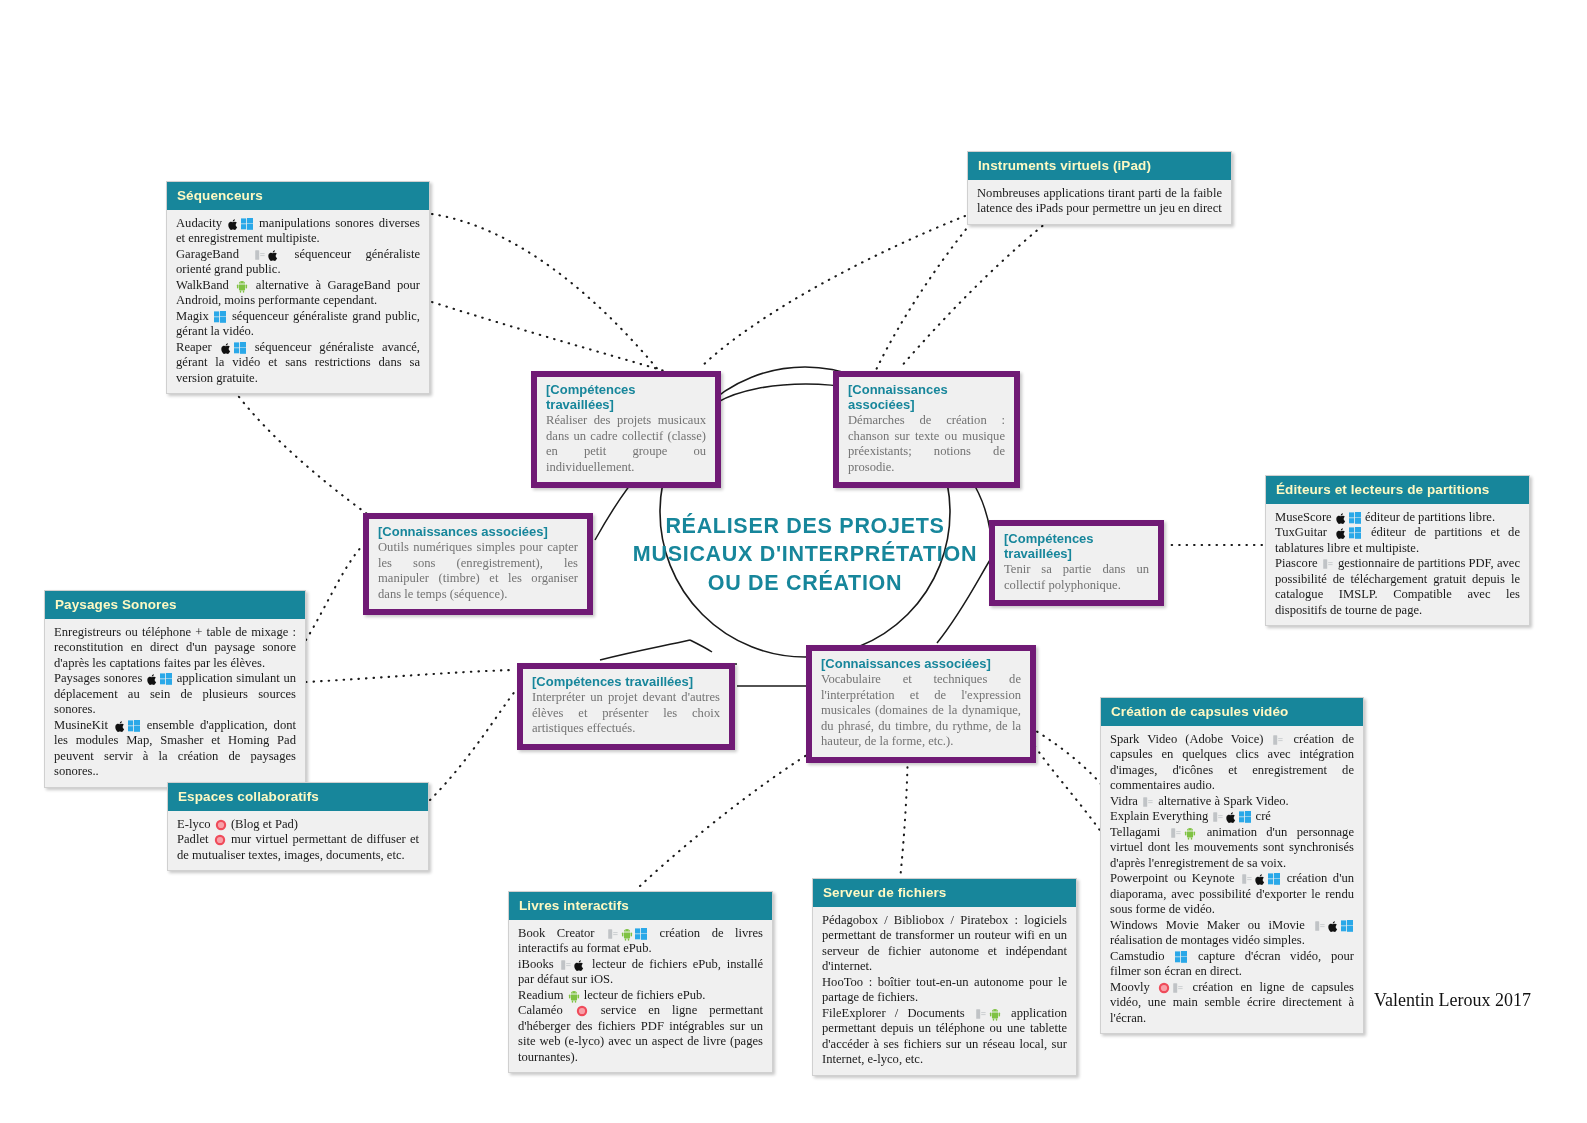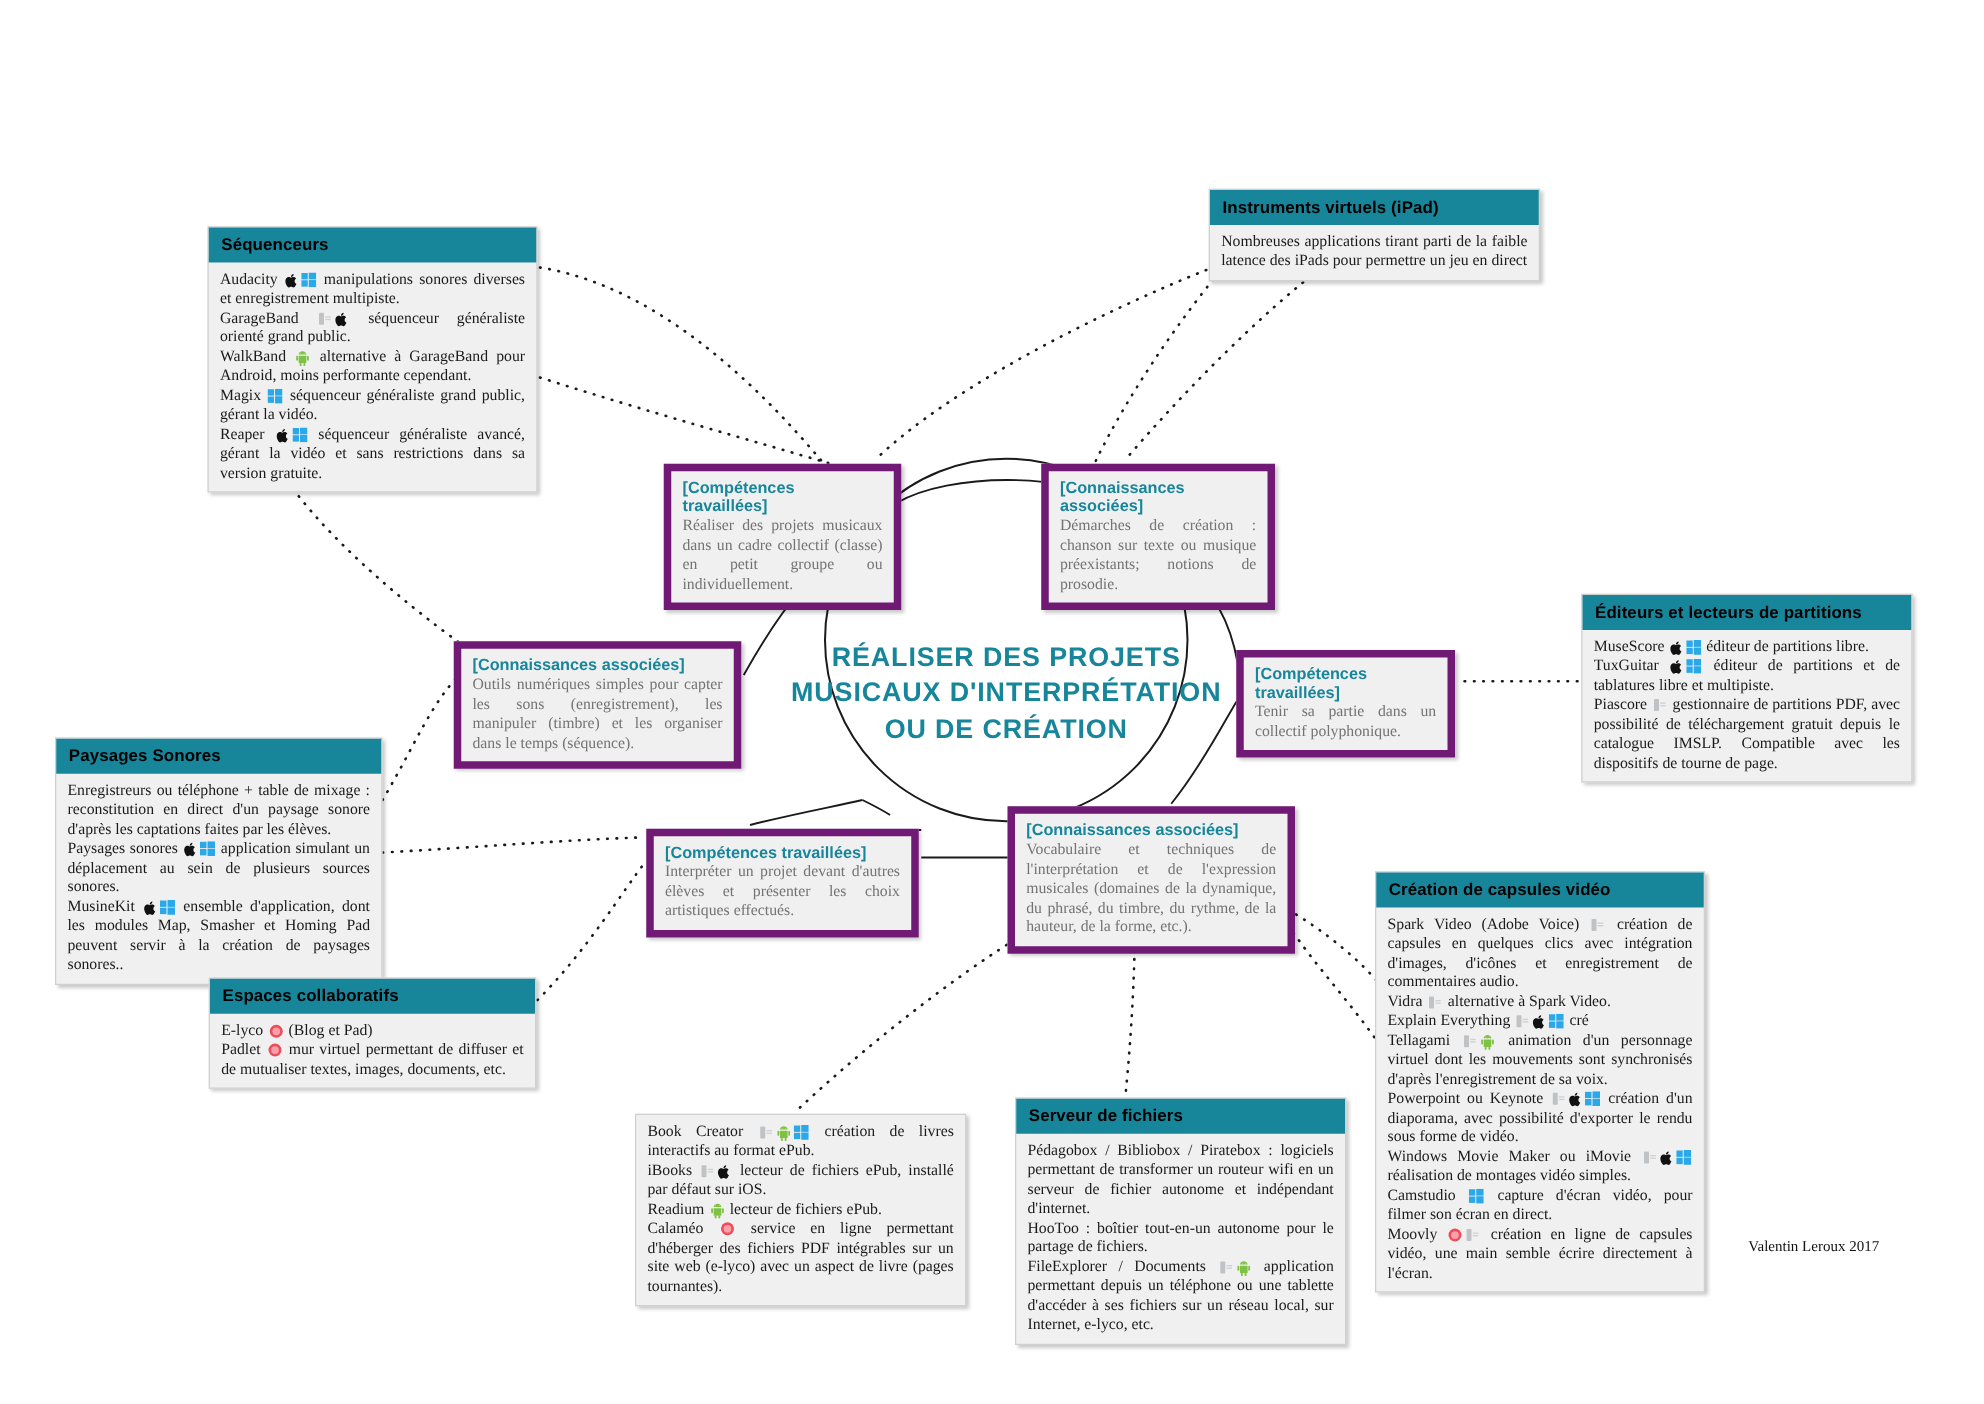--- a/index.html
+++ b/index.html
@@ -4,21 +4,21 @@
 <style>
   html,body{margin:0;padding:0;background:#ffffff;}
   body{width:1587px;height:1123px;position:relative;overflow:hidden;
        font-family:"Liberation Serif", serif;}
   #canvas{position:absolute;inset:0;width:1587px;height:1123px;}
   svg.links{position:absolute;left:0;top:0;width:1587px;height:1123px;pointer-events:none;}
 
   
   .card{position:absolute;background:#f0f0f0;border:1px solid #d0d0d0;
         box-shadow:2px 2px 3px rgba(0,0,0,.22);box-sizing:border-box;}
-  .card .hd{background:#17869b;color:#000000;font-family:"Liberation Sans",sans-serif;
+  .card .hd{background:#17869b;color:#fef9c3;font-family:"Liberation Sans",sans-serif;
             font-size:13.5px;font-weight:700;padding:6px 8px 7px 10px;letter-spacing:.1px;}
   .card .bd{padding:6px 9px 7px 9px;font-size:12.6px;line-height:1.23;color:#1a1a1a;
             text-align:justify;}
   .card .bd p{margin:0;}
   .b{font-weight:400;}
 
   
   .note{position:absolute;background:#f0f0f0;border:6px solid #701a75;
         box-shadow:2px 2px 3px rgba(0,0,0,.22);box-sizing:border-box;
         padding:5px 9px 7px 9px;}
@@ -33,22 +33,22 @@
 
   
   .ic{display:inline-block;vertical-align:-2px;margin:0 1px;}
   .ic-apple{width:11px;height:13px;position:relative;top:2px;}
   .ic-win{width:12px;height:12px;position:relative;top:1px;}
   .ic-andro{width:12px;height:13px;position:relative;top:2px;}
   .ic-ios{width:12px;height:12px;position:relative;top:1px;opacity:.55;}
   .ic-web{width:12px;height:12px;position:relative;top:1px;}
 
   
-  #credit{position:absolute;left:1371px;top:990px;width:160px;text-align:center;
-          font-size:12px;color:#111;}
+  #credit{position:absolute;left:1371px;top:990px;width:160px;text-align:right;
+          font-size:18px;color:#111;}
   #cc-wrap{position:absolute;left:1364px;top:1008px;width:172px;height:58px;}
   .cclabels{position:absolute;left:0;bottom:1px;width:172px;display:flex;
             justify-content:flex-end;gap:16px;padding-right:12px;box-sizing:border-box;
             font-family:"Liberation Sans",sans-serif;font-weight:700;font-size:11px;color:#fff;}
 </style>
 </head>
 <body>
 
 <div id="canvas">
 
@@ -323,20 +323,21 @@
               <circle cx="6" cy="6" r="3.1" fill="#f8a0a8"></circle>
             </svg></span><span class="ic ic-ios"><svg viewBox="0 0 12 12" width="12" height="12">
               <rect x="1.2" y="1.2" width="4" height="9.6" rx="0.6" fill="#9aa0a5"></rect>
               <rect x="6.2" y="4" width="4.4" height="1.1" fill="#b5babe"></rect>
               <rect x="6.2" y="6" width="4.4" height="1.1" fill="#b5babe"></rect>
             </svg></span> création en ligne de capsules vidéo, une main semble écrire directement à l'écran.</p>
       </div>
   </div>
 
   <div class="card" style="left:508px;top:891px;width:265px;">
+    <div class="hd">Livres interactifs</div>
     <div class="bd">
         <p><span class="b">Book Creator</span> <span class="ic ic-ios"><svg viewBox="0 0 12 12" width="12" height="12">
               <rect x="1.2" y="1.2" width="4" height="9.6" rx="0.6" fill="#9aa0a5"></rect>
               <rect x="6.2" y="4" width="4.4" height="1.1" fill="#b5babe"></rect>
               <rect x="6.2" y="6" width="4.4" height="1.1" fill="#b5babe"></rect>
             </svg></span><span class="ic ic-andro"><svg viewBox="0 0 14 15" width="12" height="13">
               <path fill="#7fc243" d="M3.4 5.2h7.2v6.1c0 0.5-0.4 0.9-0.9 0.9H4.3c-0.5 0-0.9-0.4-0.9-0.9z"></path>
               <path fill="#7fc243" d="M7 1.1c2 0 3.6 1.3 3.6 2.9H3.4C3.4 2.4 5 1.1 7 1.1z"></path>
               <rect x="1.1" y="5.3" width="1.7" height="4.6" rx="0.85" fill="#7fc243"></rect>
               <rect x="11.2" y="5.3" width="1.7" height="4.6" rx="0.85" fill="#7fc243"></rect>

